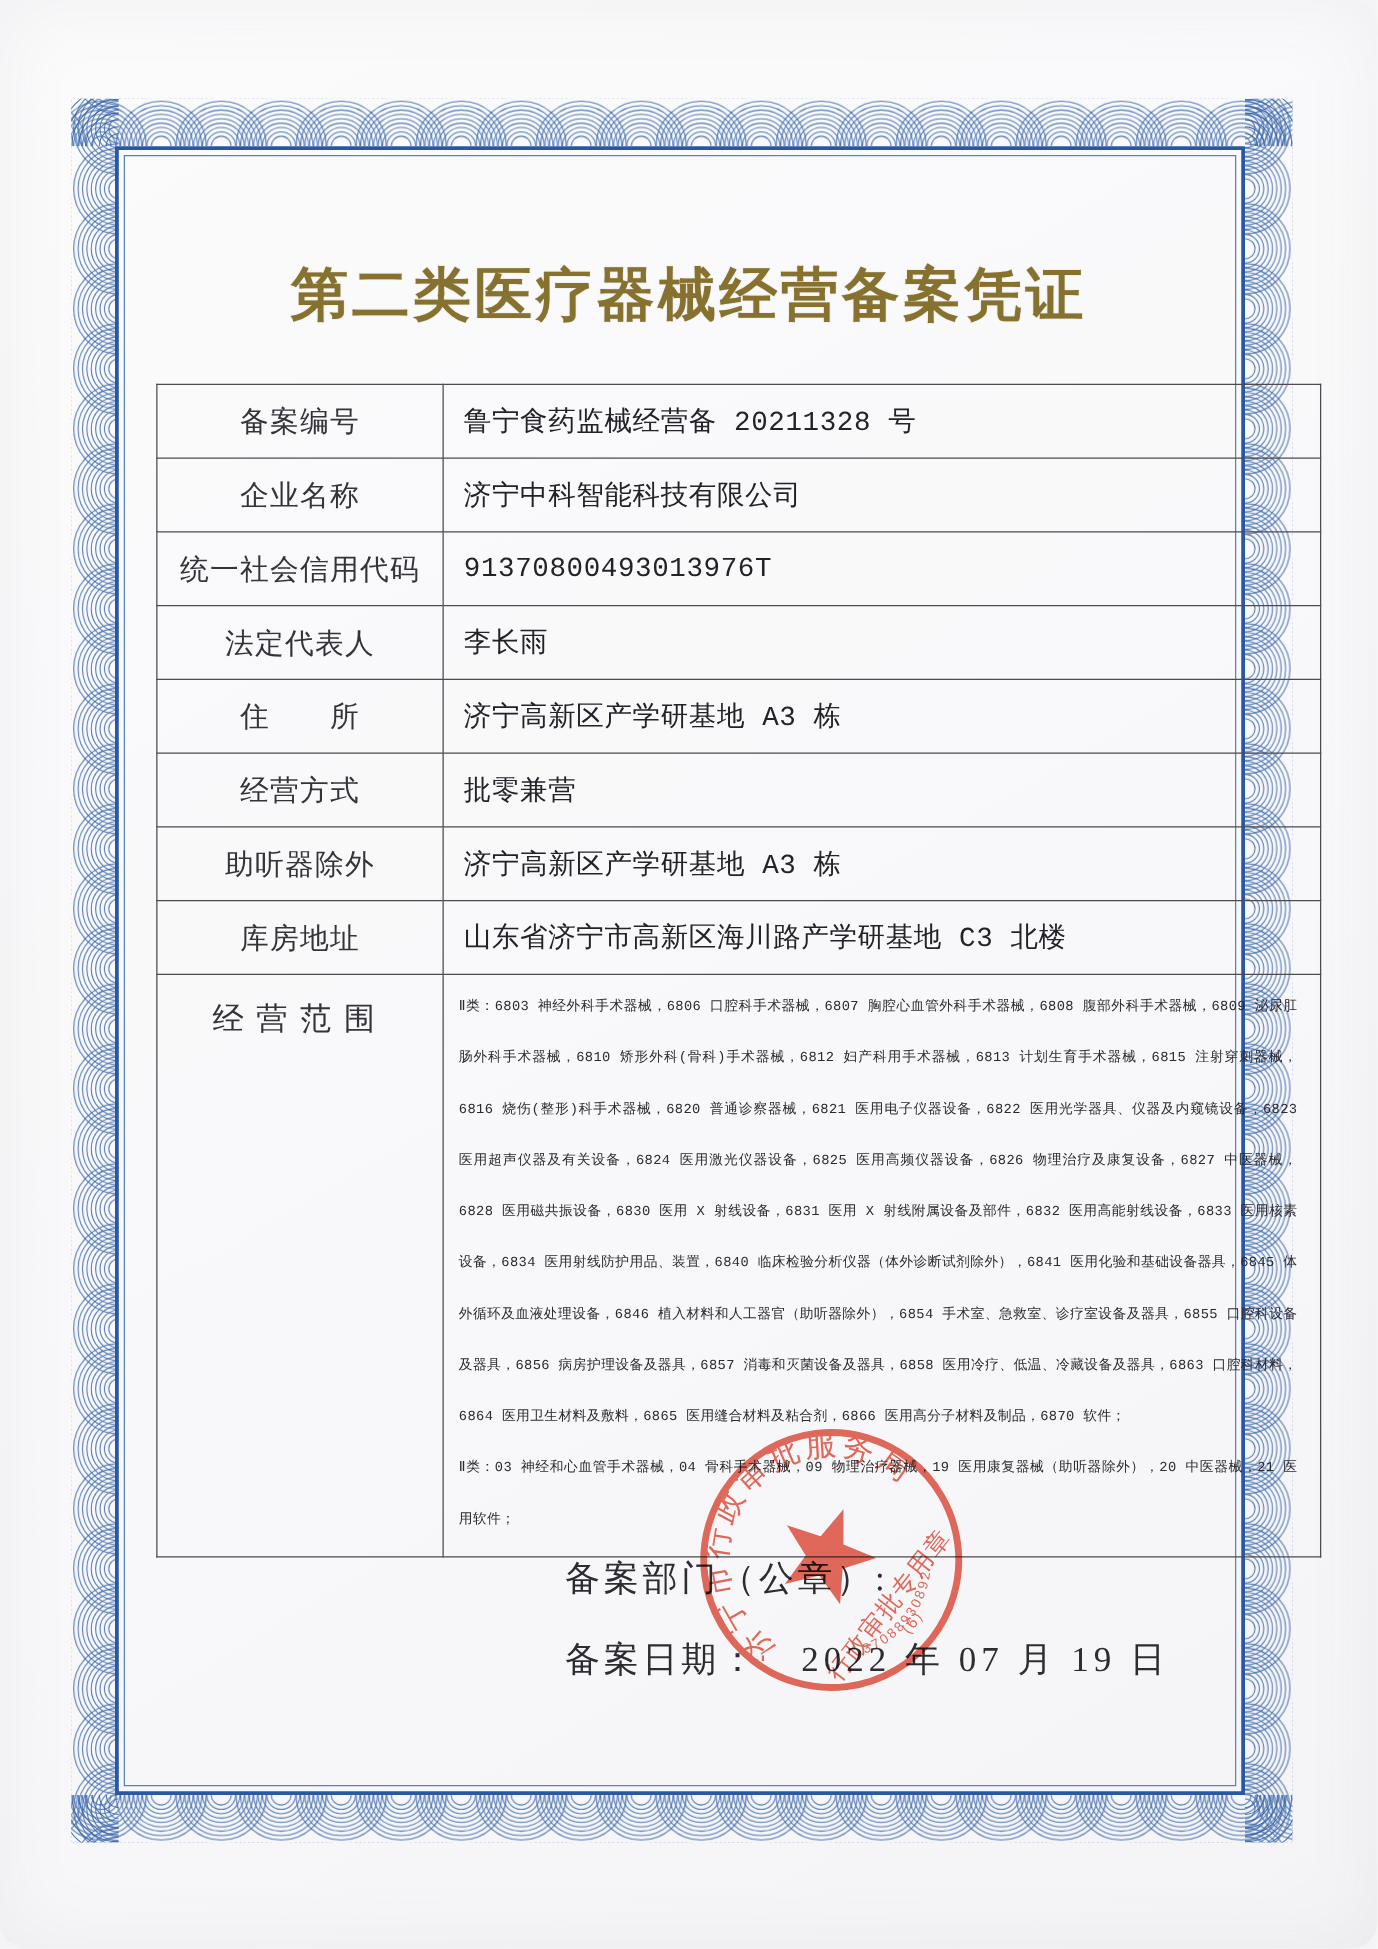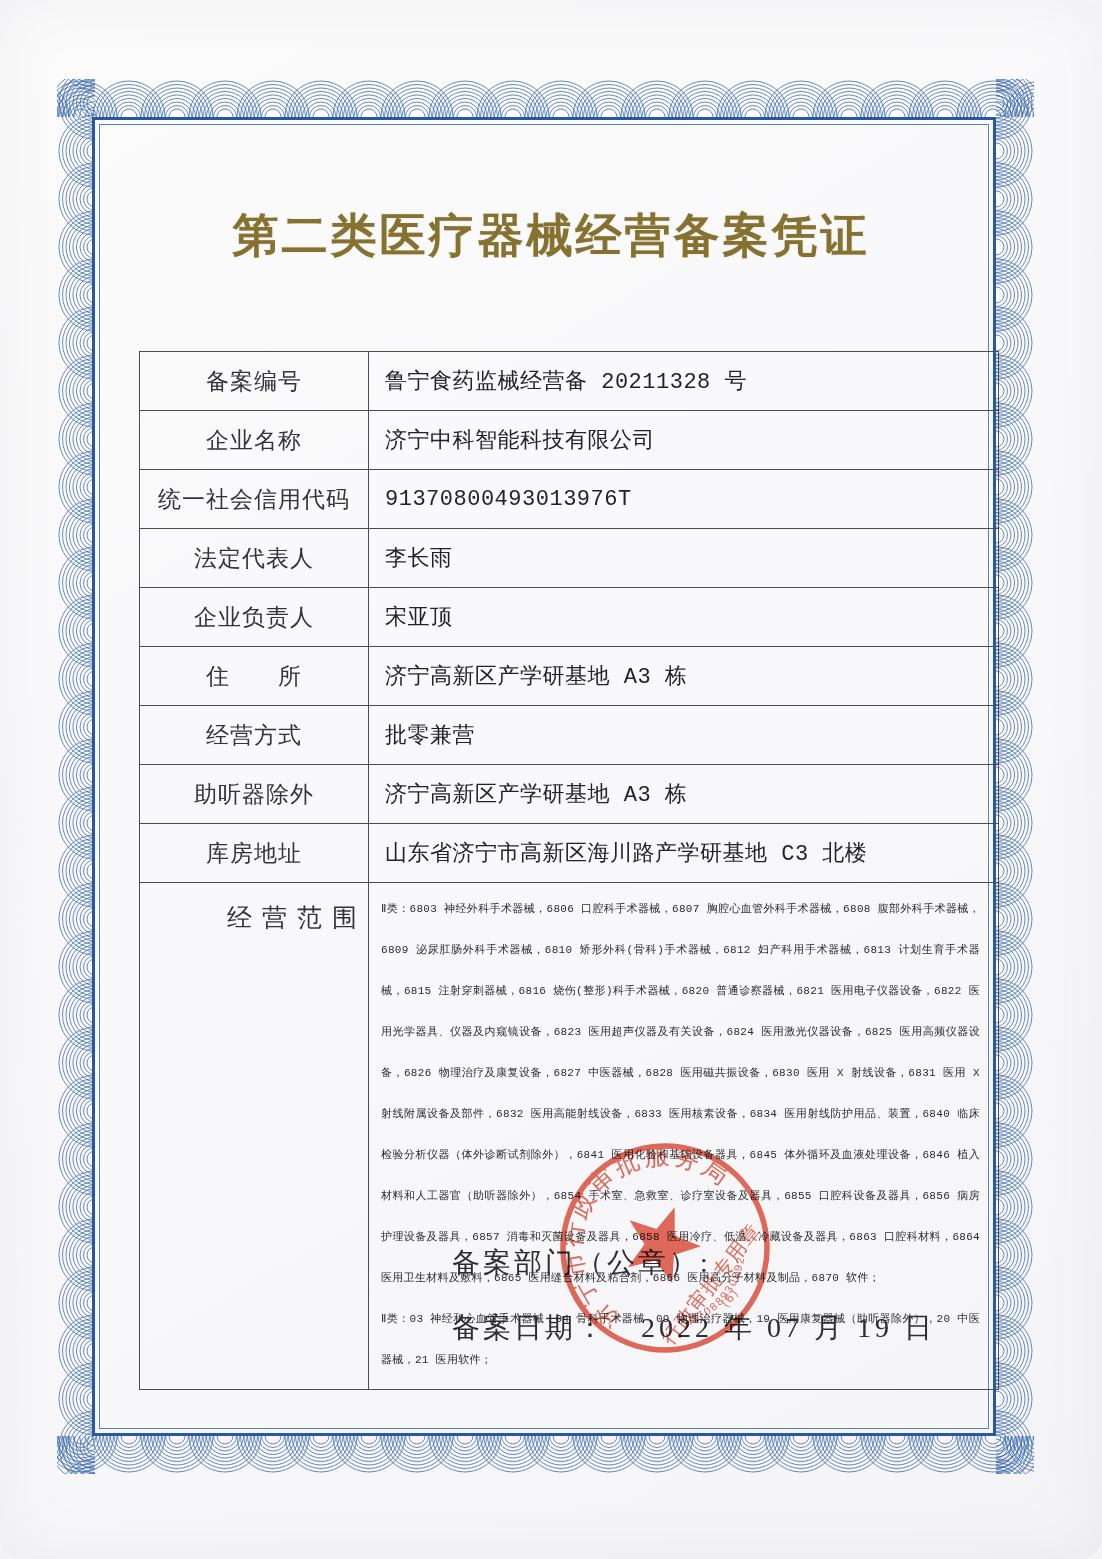--- a/index.html
+++ b/index.html
@@ -21,36 +21,36 @@
     border:3px solid #2a57a2;
   }
   .frame-inner{position:absolute;inset:4px;border:1px solid #5a82ba;}
   .title{
     position:absolute;top:205px;left:0;width:100%;
     text-align:center;font-size:46px;font-weight:bold;
     color:#86722e;letter-spacing:3px;
     text-shadow:0 0 1px rgba(110,95,40,.4);
   }
   table.cert{
-    position:absolute;left:139px;top:307px;width:860px;
-    border-collapse:collapse;table-layout:fixed;margin-top:44px;
+    position:absolute;left:125px;top:307px;width:932px;
+    border-collapse:collapse;table-layout:fixed;
   }
   table.cert td{border:1.5px solid #4b4b50;background:transparent;}
   td.label{
     width:226px;text-align:center;vertical-align:middle;
     font-size:23px;color:#33333a;letter-spacing:1px;
   }
   td.value{
     font-size:22px;color:#222228;padding-left:16px;vertical-align:middle;
     letter-spacing:.5px;
     font-family:Liberation Mono, monospace;
   }
   tr.short{height:59px;}
   tr.scope-row{height:386px;}
-  td.scope-label{vertical-align:top;padding-top:18px;letter-spacing:10px;font-size:25px;text-align:right;}
+  td.scope-label{vertical-align:top;padding-top:18px;letter-spacing:10px;font-size:25px;}
   td.scope-value{vertical-align:top;padding:6px 18px 8px 12px;}
   .scope-text p{
     margin:0;font-size:11px;line-height:41px;color:#2a2a30;
     text-align:justify;letter-spacing:.3px;
   }
   .dept{
     position:absolute;left:452px;top:1244px;
     font-size:28px;color:#2c2c32;letter-spacing:3px;
   }
   .date-line{
@@ -160,24 +160,20 @@
         <td class="label">企业名称</td>
         <td class="value">济宁中科智能科技有限公司</td>
       </tr>
       <tr class="short">
         <td class="label">统一社会信用代码</td>
         <td class="value">91370800493013976T</td>
       </tr>
       <tr class="short">
         <td class="label">法定代表人</td>
         <td class="value">李长雨</td>
-      </tr>
-      <tr class="short">
-        <td class="label">企业负责人</td>
-        <td class="value">宋亚顶</td>
       </tr>
       <tr class="short">
         <td class="label">住　　所</td>
         <td class="value">济宁高新区产学研基地 A3 栋</td>
       </tr>
       <tr class="short">
         <td class="label">经营方式</td>
         <td class="value">批零兼营</td>
       </tr>
       <tr class="short">

